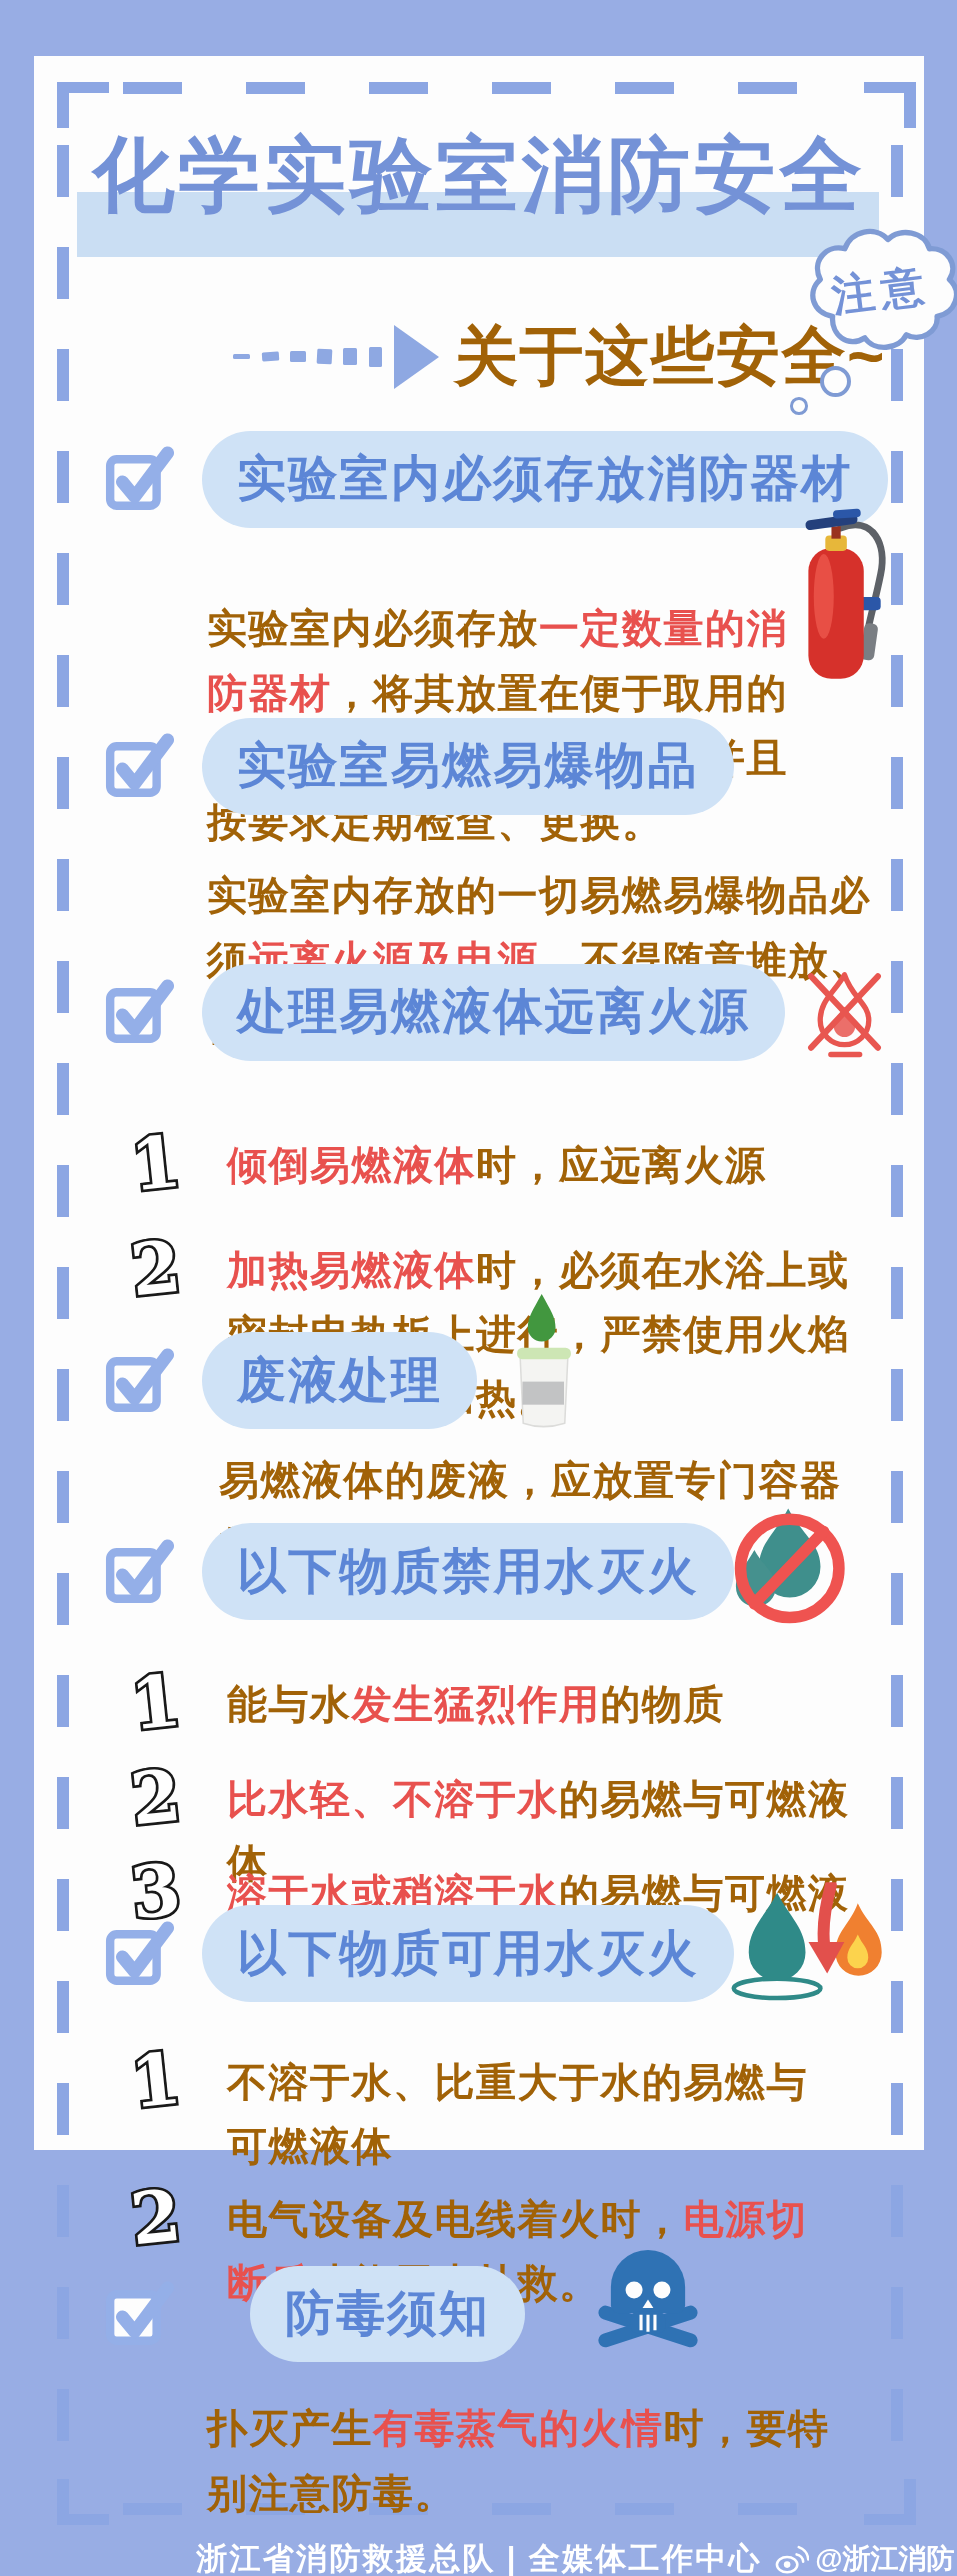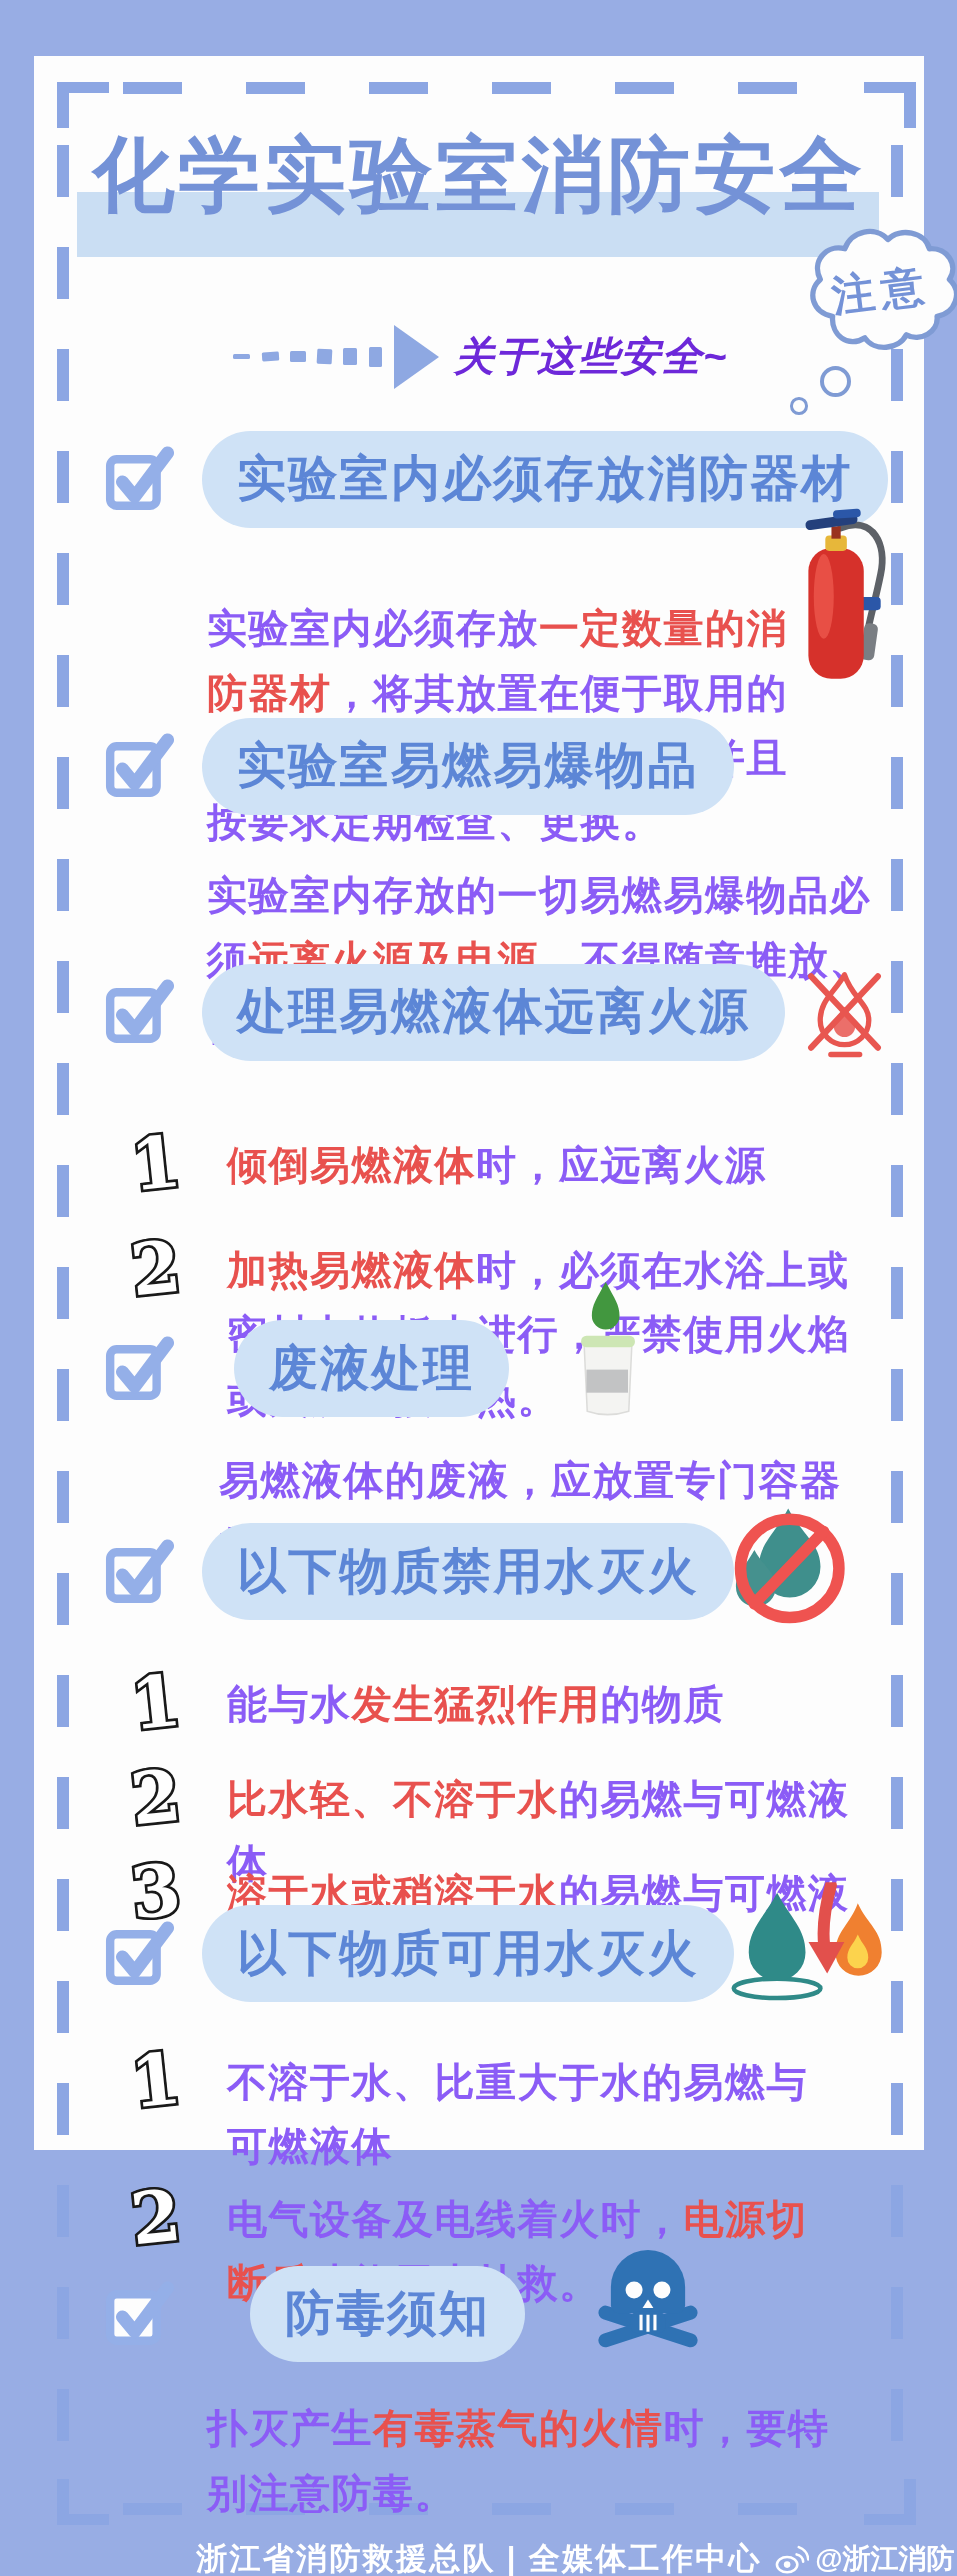--- a/index.html
+++ b/index.html
@@ -24,35 +24,35 @@
   .bubble.b1{left:786px;top:310px;width:23px;height:23px;border:4.6px solid #7f9bd4;}
   .bubble.b2{left:756px;top:341px;width:11.6px;height:11.6px;border:3.1px solid #7f9bd4;}
   
   .lead-row{position:absolute;left:199px;top:254px;height:93px;display:flex;align-items:center;z-index:2;}
   .lead-dashes{display:flex;align-items:center;}
   .lead-dashes span{background:#8ea8e2;margin-right:11.6px;border-radius:1.5px;}
   .d1{width:17px;height:5.4px;}  .d2{width:17px;height:8.5px;transform:rotate(-4deg);}
   .d3{width:15.4px;height:11.6px;} .d4{width:14.6px;height:14.6px;transform:rotate(3deg);}
   .d5{width:14px;height:17.7px;} .d6{width:13px;height:20px;}
   .arrow-head{width:0;height:0;border-left:45px solid #8ea8e2;border-top:32px solid transparent;border-bottom:32px solid transparent;margin-right:15.4px;}
-  .lead-text{font-size:40px;color:#6d28d9;letter-spacing:1.5px;font-style:italic;}
+  .lead-text{font-size:64px;color:#a16207;letter-spacing:1.5px;}
   
   .sec{position:absolute;left:0;width:890px;}
   .hdr{position:absolute;left:71px;display:flex;align-items:center;}
   .hdr .chk{flex:0 0 auto;}
   .pill{margin-left:26px;background:#cfe2f6;border-radius:49px;padding:15.4px 35px;font-size:49px;letter-spacing:2.3px;color:#5c86d6;white-space:nowrap;}
   .hdr-icon{margin-left:17px;flex:0 0 auto;}
   .body-par{position:absolute;font-size:40px;line-height:1.62;letter-spacing:1.5px;}
   .item{position:absolute;display:flex;align-items:flex-start;}
   .num{font-family:"DejaVu Serif",serif;font-size:71px;line-height:1;color:#fff;
        -webkit-text-stroke:5.4px #1a1a1a;paint-order:stroke fill;
        text-shadow:2.3px 0 0 #1a1a1a,-2.3px 0 0 #1a1a1a,0 2.3px 0 #1a1a1a,0 -2.3px 0 #1a1a1a,1.5px 1.5px 0 #1a1a1a,-1.5px -1.5px 0 #1a1a1a,1.5px -1.5px 0 #1a1a1a,-1.5px 1.5px 0 #1a1a1a;
        transform:rotate(-6deg);width:71px;flex:0 0 auto;}
   .item .runs{margin-left:25px;font-size:40px;line-height:1.6;letter-spacing:1.5px;padding-top:6.2px;}
-  .t-blue{color:#8b5cf6;} .t-red{color:#e8514e;}
+  .t-blue{color:#a16207;} .t-red{color:#e8514e;}
   .side-icon{position:absolute;z-index:2;}
   
   .footer{position:absolute;left:34px;top:2538px;width:890px;text-align:center;font-size:31px;letter-spacing:2.3px;color:#ffffff;z-index:2;}
   .watermark{position:absolute;left:774px;top:2540px;display:flex;align-items:center;gap:6.2px;color:#ffffff;font-size:28px;z-index:3;}
 </style>
 </head>
 <body>
 
 <div class="poster">
   <div class="card">
@@ -143,21 +143,21 @@
         <div class="num">1</div>
         <div class="runs" style="width:648px;"><span class="t-red">倾倒易燃液体</span><span class="t-blue">时，应远离火源</span></div>
       </div>
       <div class="item" style="left:97px;top:268px;">
         <div class="num">2</div>
         <div class="runs" style="width:648px;"><span class="t-red">加热易燃液体</span><span class="t-blue">时，必须在水浴上或密封电热板上进行，严禁使用火焰或火炉直接加热。</span></div>
       </div>
     </div>
 
     <div class="sec" style="top:1241px;">
-      <div class="hdr" style="top:0;gap:32px;">
+      <div class="hdr" style="top:12px;">
         <svg class="chk" width="71" height="68" viewBox="0 0 110 105">
           <rect x="8" y="22" width="72" height="72" rx="10" fill="#fdfdfd" stroke="#94afe8" stroke-width="13"></rect>
           <path d="M27 57 L46 80 L97 12" stroke="#94afe8" stroke-width="20" fill="none" stroke-linecap="round" stroke-linejoin="round"></path>
         </svg>
         <div class="pill">废液处理</div>
         <svg class="hdr-icon" style="transform:translateY(-18.5px);" width="100" height="143" viewBox="0 0 130 185">
           <path d="M62 4 C50 26 44 34 44 48 a18 18 0 0 0 36 0 C80 34 74 26 62 4 Z" fill="#42973f"></path>
           <path d="M34 86 L96 86 L92 172 Q64 181 38 172 Z" fill="#f4f4f2" stroke="#dcdcda" stroke-width="2"></path>
           <rect x="30" y="74" width="70" height="15" rx="7" fill="#cde6b4"></rect>
           <rect x="37" y="118" width="54" height="30" fill="#b9babc" opacity="0.85"></rect>

